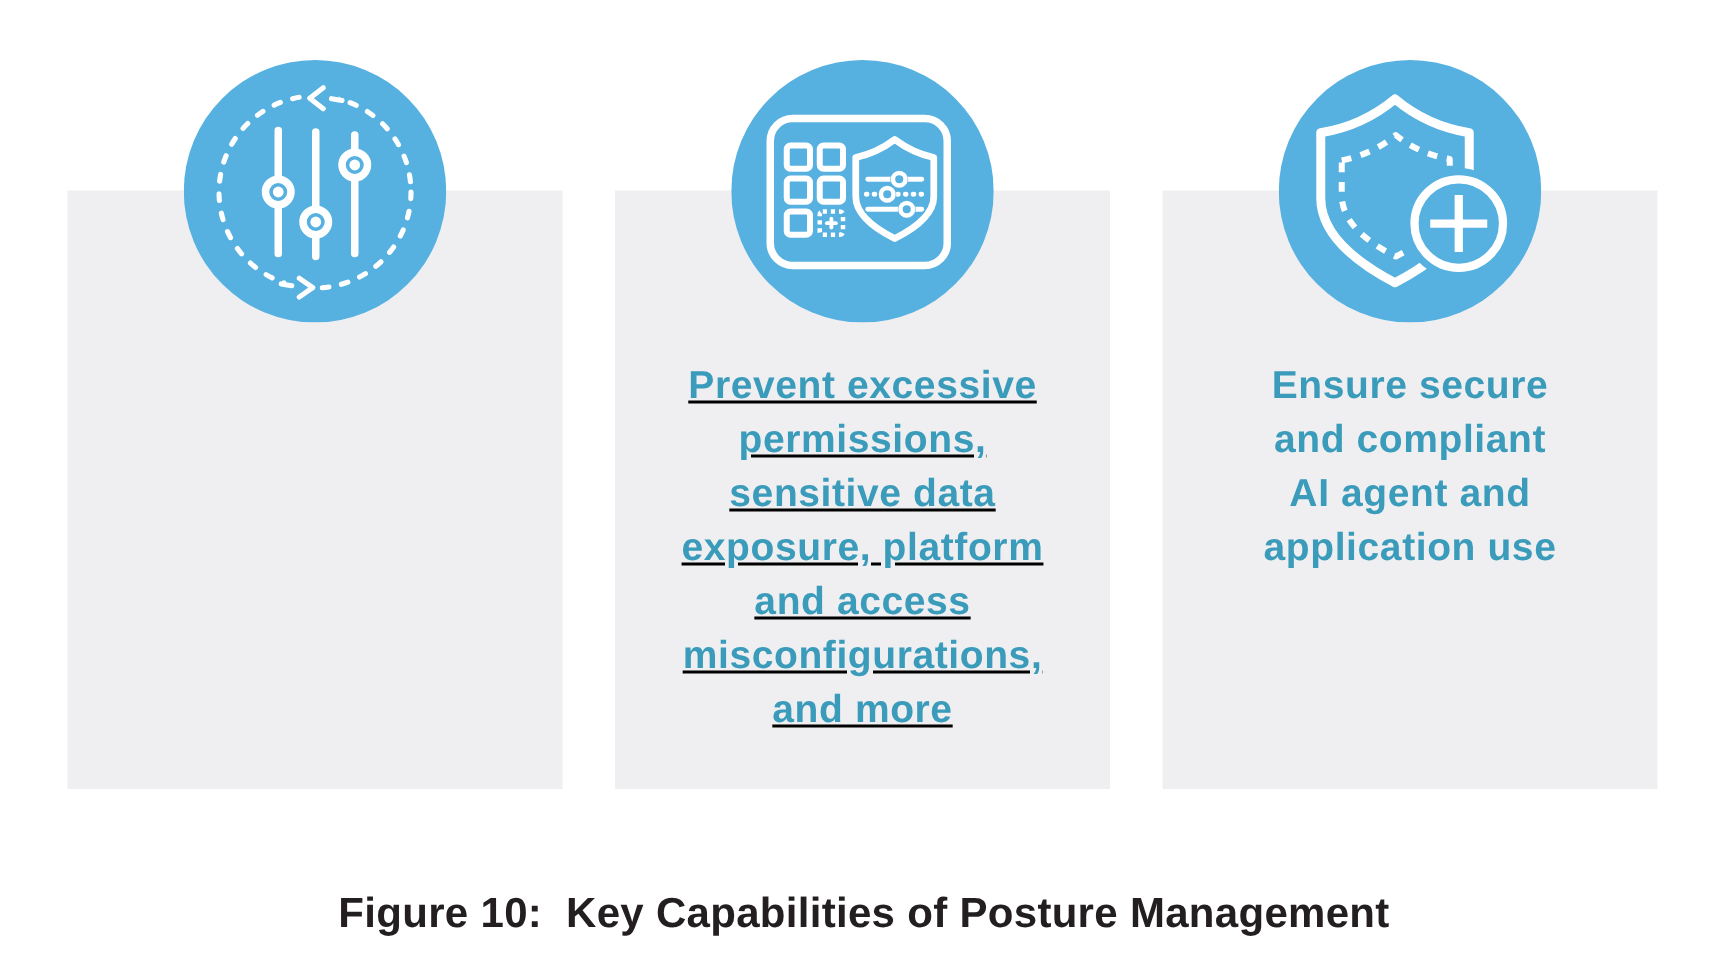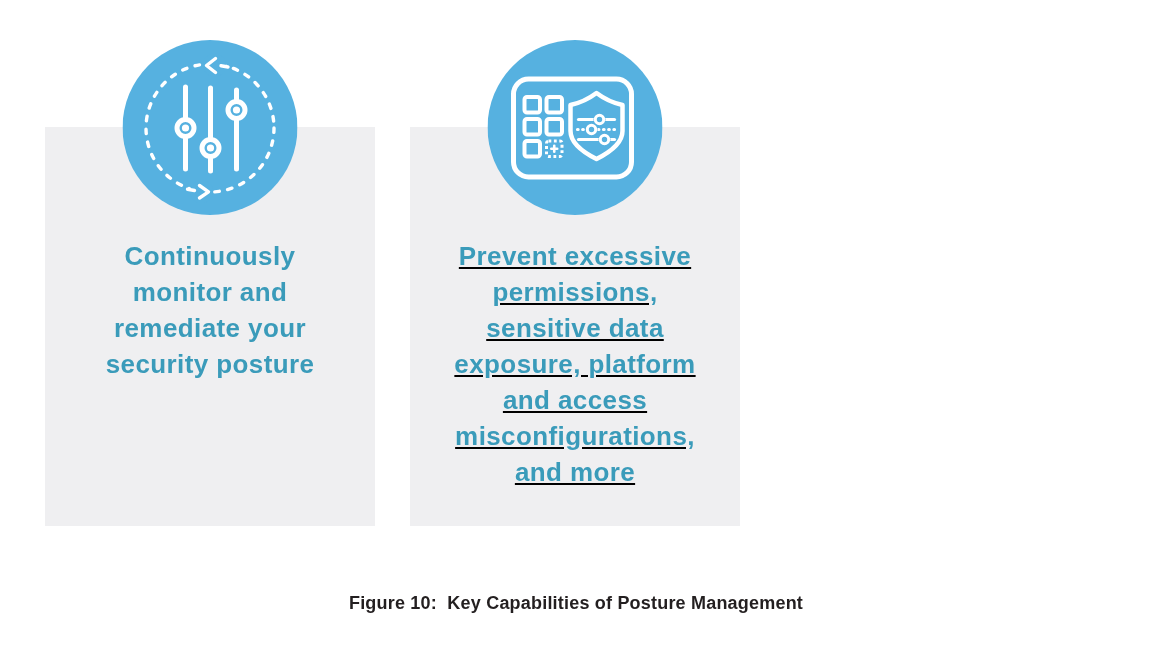--- a/index.html
+++ b/index.html
@@ -43,21 +43,21 @@
     font-weight:700;
     letter-spacing:0.4px;
     color:var(--text-teal);
   }
   .caption{
     position:absolute;
     top:593px;left:0;
     width:100%;
     text-align:center;
     white-space:pre-wrap;
-    font-size:18px;
+    font-size:28px;
     font-weight:700;
     letter-spacing:0.2px;
     color:var(--caption-text);
   }
 </style>
 </head>
 <body>
 
 <div class="stage">
 
@@ -89,24 +89,20 @@
           <circle cx="63" cy="88" r="3.6" fill="#fff"></circle>
           <circle class="icon-bg" cx="88" cy="108" r="6.5"></circle>
           <circle cx="88" cy="108" r="8.5" fill="none" stroke="#fff" stroke-width="5"></circle>
           <circle cx="88" cy="108" r="3.6" fill="#fff"></circle>
           <circle class="icon-bg" cx="114" cy="70" r="6.5"></circle>
           <circle cx="114" cy="70" r="8.5" fill="none" stroke="#fff" stroke-width="5"></circle>
           <circle cx="114" cy="70" r="3.6" fill="#fff"></circle>
         </g>
       </svg>
     </div>
-    <p class="card-text">Continuously
-monitor and
-remediate your
-security posture</p>
   </div>
 
   <div class="card card-2">
     <div class="icon-wrap">
       <svg viewBox="0 0 175 175" xmlns="http://www.w3.org/2000/svg">
         <circle class="icon-bg" cx="87.5" cy="87.5" r="87.5"></circle>
 
         <rect x="26" y="39" width="118" height="98" rx="15" fill="none" stroke="#fff" stroke-width="5"></rect>
 
         <g fill="none" stroke="#fff" stroke-width="4">
@@ -140,16 +136,38 @@
     </div>
     <p class="card-text">Prevent excessive
 permissions,
 sensitive data
 exposure, platform
 and access
 misconfigurations,
 and more</p>
   </div>
 
+  <div class="card card-3">
+    <div class="icon-wrap">
+      <svg viewBox="0 0 175 175" xmlns="http://www.w3.org/2000/svg">
+        <circle class="icon-bg" cx="87.5" cy="87.5" r="87.5"></circle>
+
+        <path d="M 28 48.5 Q 56 44 77.5 26 Q 99 44 127 48.5 L 127 92 Q 127 122.5 77.5 148.5 Q 28 122.5 28 92 Z" fill="none" stroke="#fff" stroke-width="6" stroke-linejoin="round"></path>
+
+        <path d="M 42 67 Q 63 62.5 78 50 Q 93 62.5 114 66 L 114 90 Q 114 113 78 131 Q 42 113 42 90 Z" fill="none" stroke="#fff" stroke-width="4" stroke-dasharray="6.5 6.5" stroke-linejoin="round"></path>
+
+        <circle class="icon-bg" cx="120" cy="109" r="37"></circle>
+        <circle class="icon-bg" cx="120" cy="109" r="29.5" stroke="#fff" stroke-width="5.5"></circle>
+        <g stroke="#fff" stroke-width="5.5">
+          <line x1="101" y1="109" x2="139" y2="109"></line>
+          <line x1="120" y1="90" x2="120" y2="128"></line>
+        </g>
+      </svg>
+    </div>
+    <p class="card-text">Ensure secure
+and compliant
+AI agent and
+application use</p>
+  </div>
 
   <div class="caption">Figure 10:  Key Capabilities of Posture Management</div>
 
 </div>
 
 </body></html>

